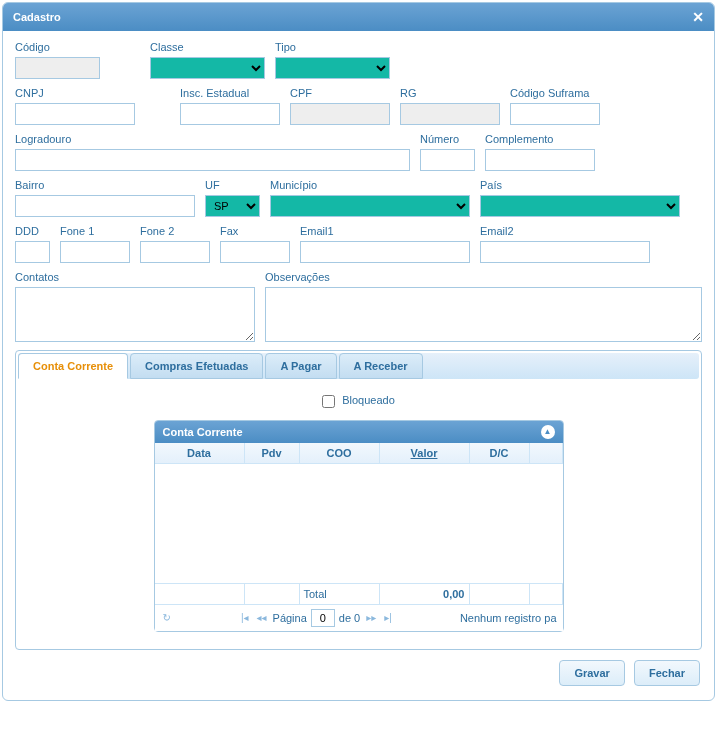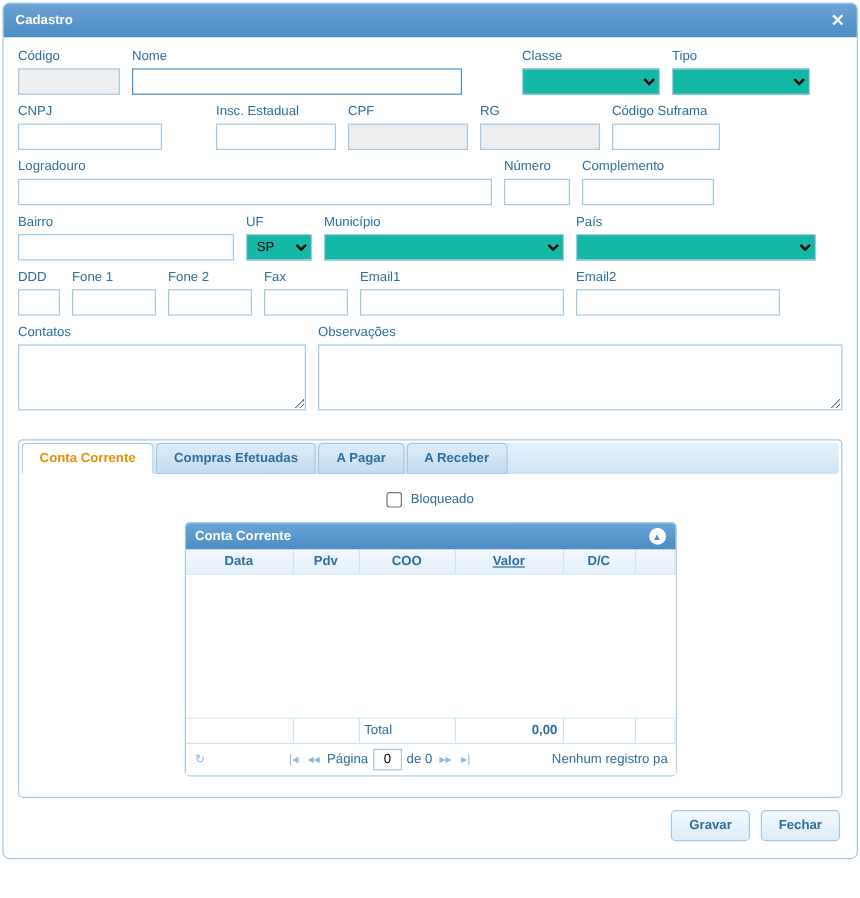--- a/index.html
+++ b/index.html
@@ -9,21 +9,21 @@
 .dialog-header .close { cursor: pointer; font-size: 14px; font-weight: bold; }
 .dialog-body { padding: 8px 12px 12px 12px; }
 .form-row { display: flex; gap: 10px; margin-bottom: 6px; align-items: center; }
 .form-group { display: flex; flex-direction: column; }
 .form-group label { color: #2e6e9e; font-size: 11px; margin-bottom: 2px; padding: 2px 0; }
 .form-group input[type="text"], .form-group select, .form-group textarea { border: 1px solid #a6c9e2; padding: 3px 4px; font-size: 11px; height: 22px; background: #fff; }
 .form-group input.disabled { background: #eeeeee; }
 .form-group textarea { height: 55px; resize: both; }
 .form-group select { height: 22px; background: #14b8a6; }
 
-.tabs-container { border: 1px solid #a6c9e2; border-radius: 4px; margin-top: 24px; padding: 2px; }
+.tabs-container { border: 1px solid #a6c9e2; border-radius: 4px; margin-top: 8px; padding: 2px; }
 .tabs-nav { display: flex; background: linear-gradient(to bottom, #e6f0fa 0%, #cde5f7 100%); border-radius: 3px; padding: 0; }
 .tab { padding: 6px 14px; border: 1px solid #a6c9e2; background: linear-gradient(to bottom, #dcedf9 0%, #c3ddf1 100%); color: #2e6e9e; font-weight: bold; font-size: 11px; border-radius: 4px 4px 0 0; margin-right: 2px; cursor: pointer; }
 .tab.active { background: #fff; color: #e78f08; border-bottom: 1px solid #fff; }
 .tab-content { padding: 15px 10px; background: #fff; }
 
 .check-row { text-align: center; margin-bottom: 12px; color: #2e6e9e; }
 .check-row input { vertical-align: middle; margin-right: 4px; }
 
 .grid { border: 1px solid #a6c9e2; border-radius: 4px; width: 410px; margin: 0 auto; }
 .grid-title { background: linear-gradient(to bottom, #6ba3d4 0%, #4b8dc4 100%); color: #fff; padding: 4px 8px; border-radius: 3px 3px 0 0; display: flex; justify-content: space-between; align-items: center; font-weight: bold; font-size: 11px; }
@@ -51,24 +51,20 @@
     <span>Cadastro</span>
     <span class="close">✕</span>
   </div>
   <div class="dialog-body">
 
     <div class="form-row">
       <div class="form-group" style="width:85px">
         <label>Código</label>
         <input type="text" class="disabled" readonly="" value="" style="">
       </div>
-      <div class="form-group" style="width:275px">
-        <label>Nome</label>
-        <input type="text" style="border: 1px solid rgb(75, 141, 196);" value="">
-      </div>
       <div class="form-group" style="width:115px; margin-left:40px">
         <label>Classe</label>
         <select><option></option></select>
       </div>
       <div class="form-group" style="width:115px">
         <label>Tipo</label>
         <select><option></option></select>
       </div>
     </div>
 

